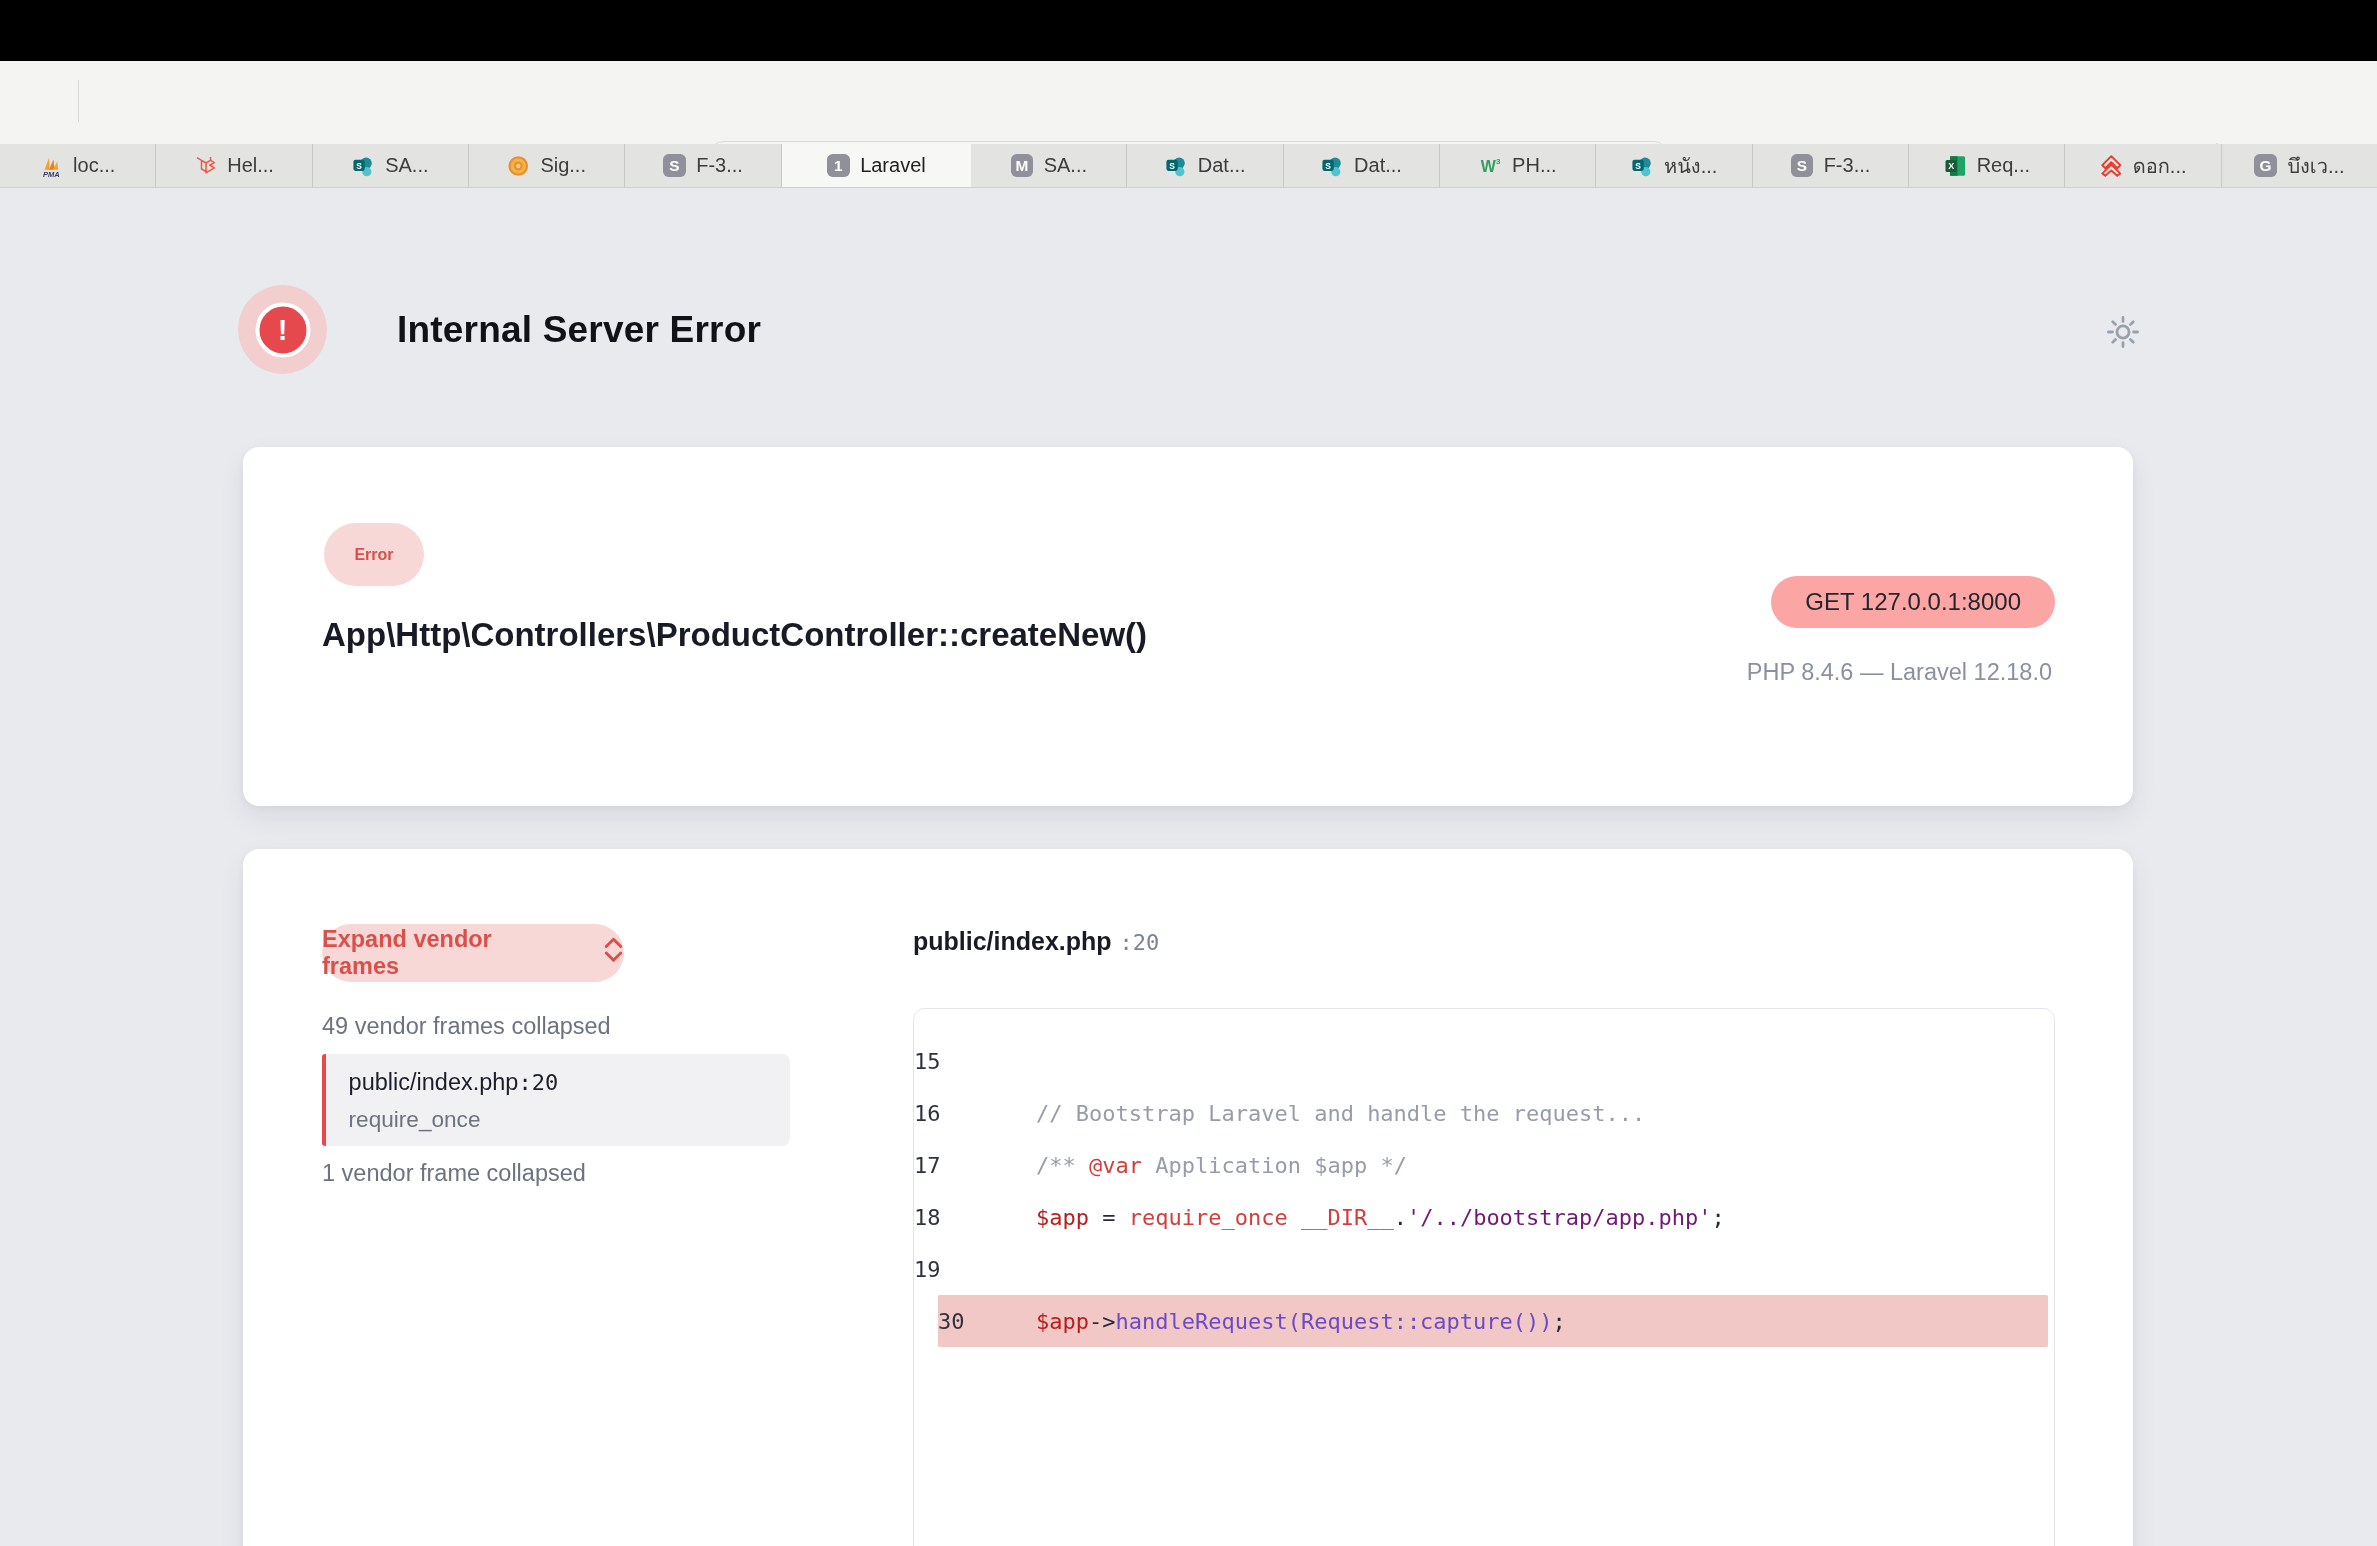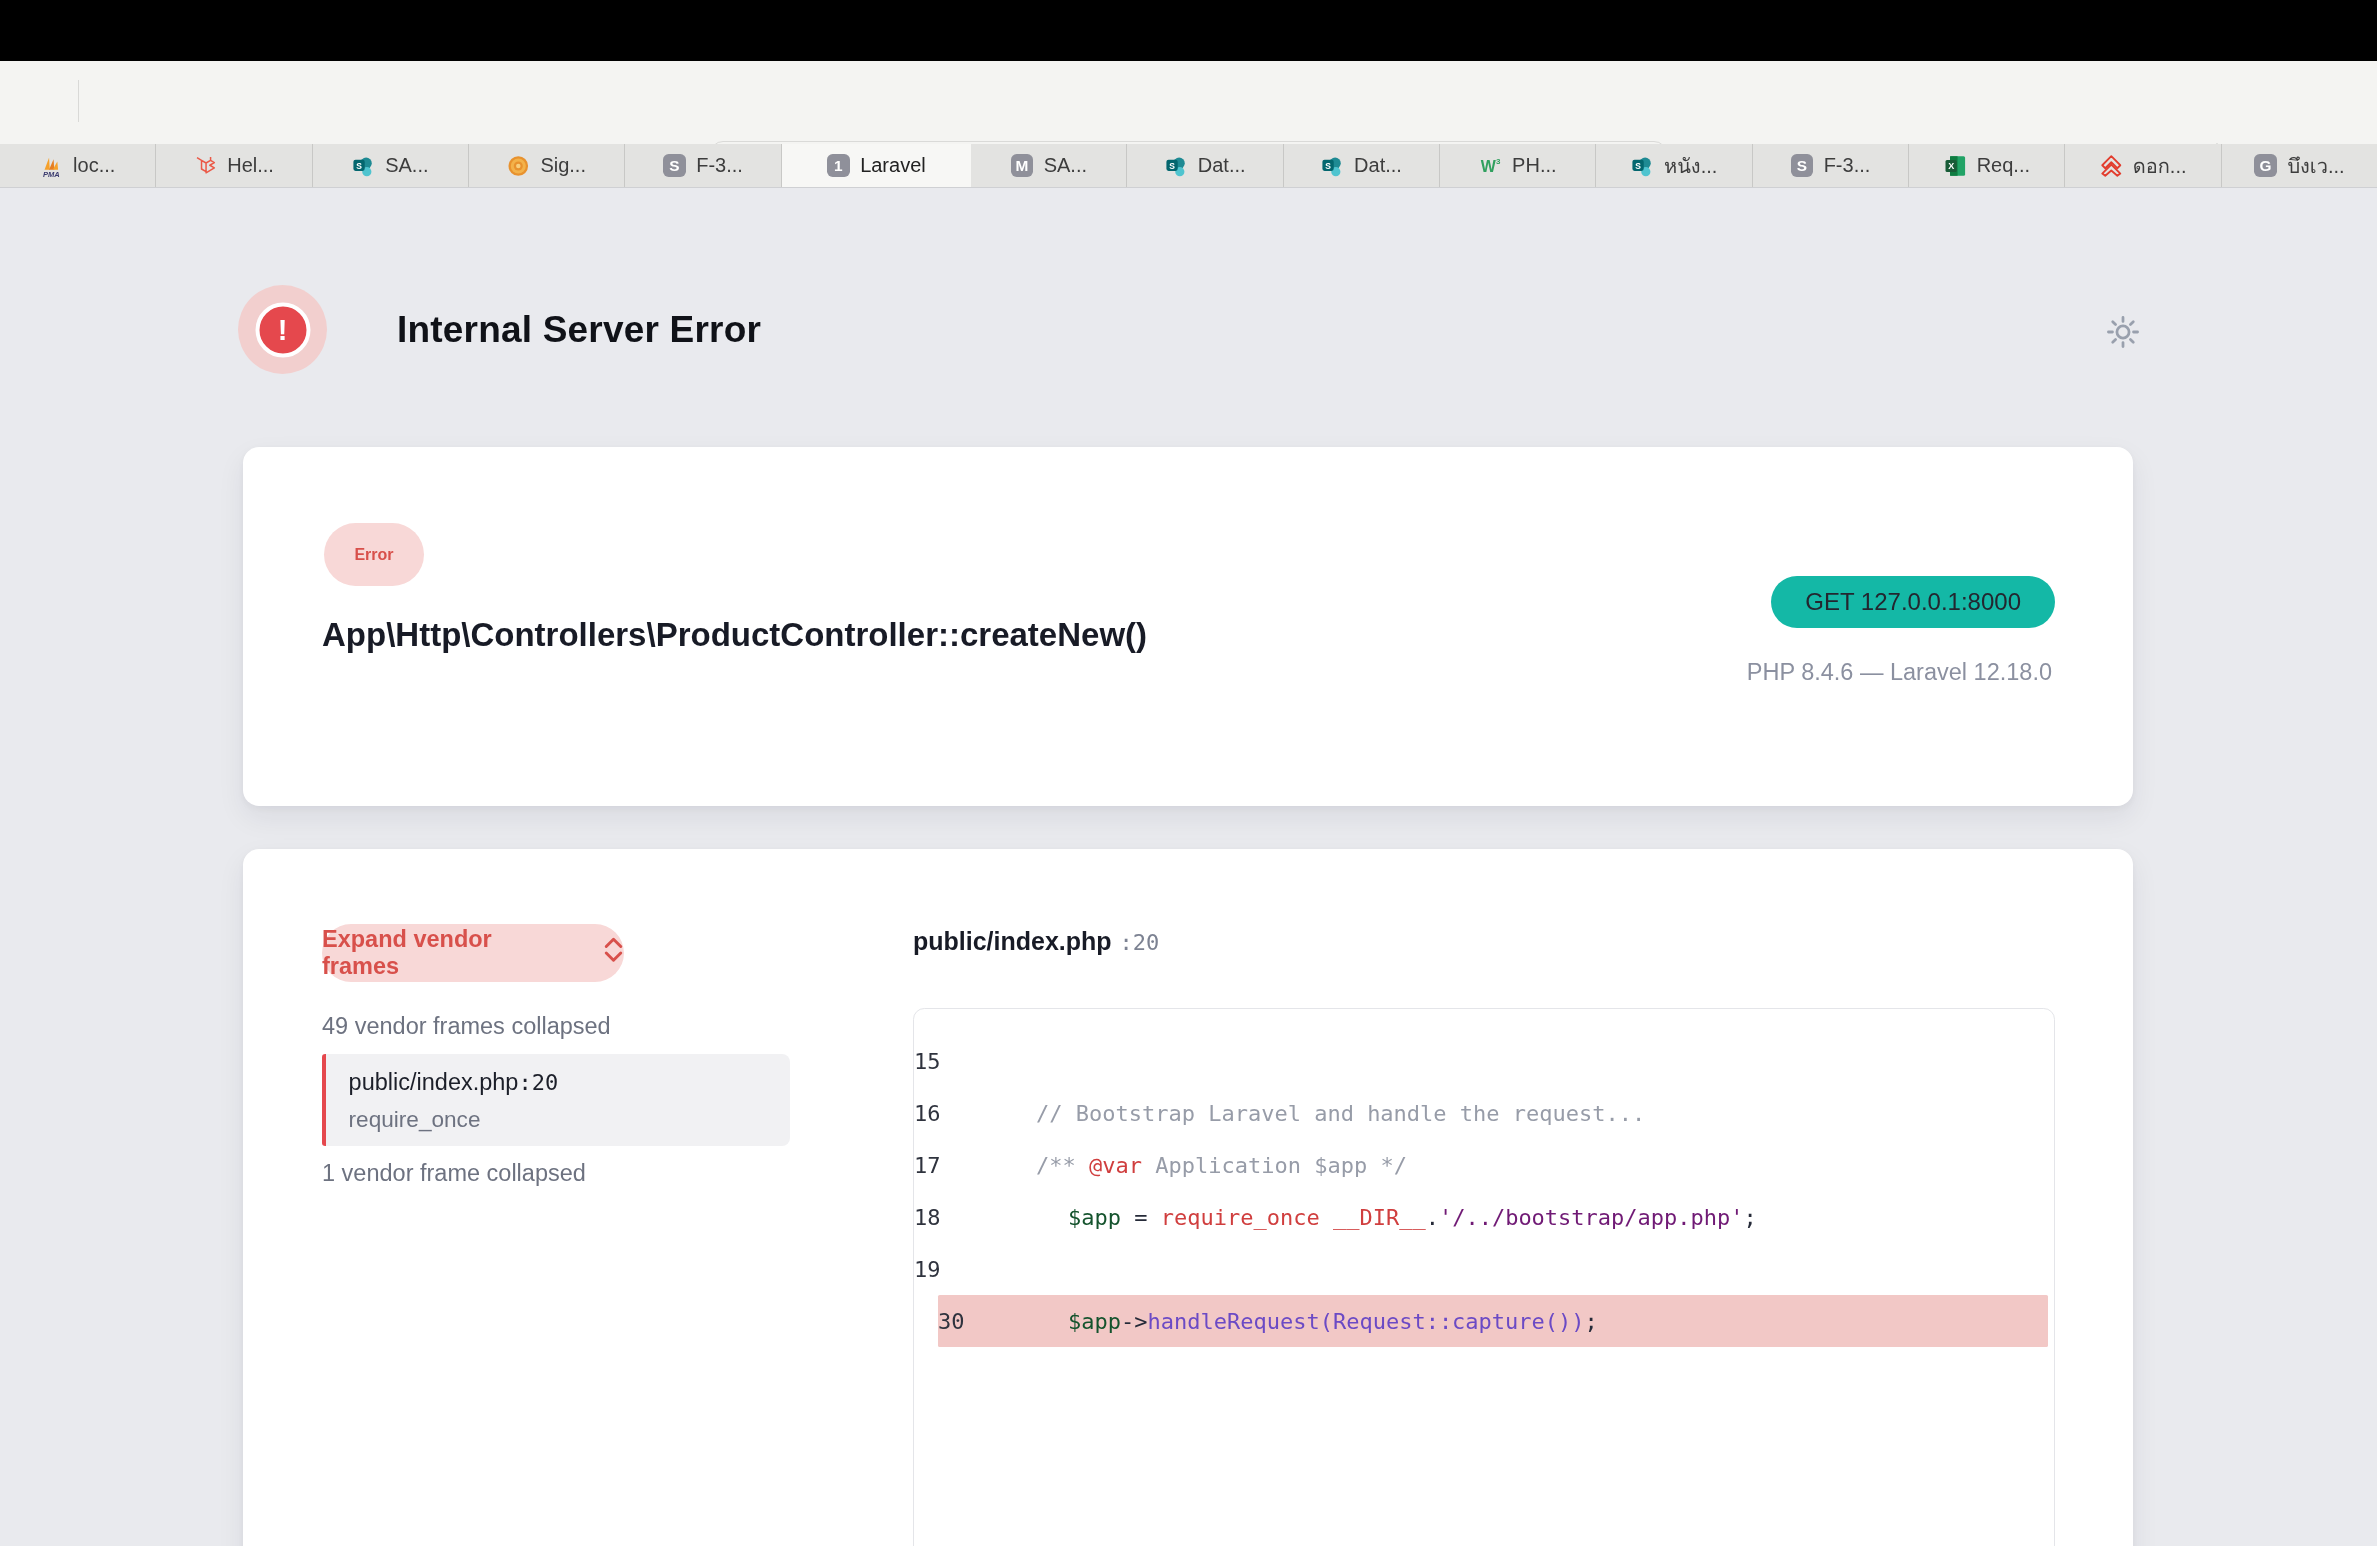--- a/index.html
+++ b/index.html
@@ -48,21 +48,21 @@
   .card{position:absolute;left:243px;width:1890px;background:#fff;border-radius:16px;
         box-shadow:0 11.3px 27.5px rgba(30,35,55,.07),0 2.4px 6.5px rgba(30,35,55,.04);}
   .card1{top:447px;height:359px;}
   .card2{top:849px;height:728px;}
 
   .pill{display:inline-flex;align-items:center;justify-content:center;border-radius:808px;}
   .error-pill{position:absolute;left:81px;top:76px;width:100px;height:63px;
         background:var(--badge-pink);color:var(--accent-red-text);font-size:16px;font-weight:600;}
   .message{position:absolute;left:79px;top:162px;font-size:33px;font-weight:600;color:#181b26;line-height:52px;}
   .get-pill{position:absolute;right:78px;top:129px;height:52px;padding:0 34px;
-        background:#14b8a6;color:#23262f;font-size:24px;font-weight:500;}
+        background:#fca5a5;color:#23262f;font-size:24px;font-weight:500;}
   .versions{position:absolute;right:81px;top:212px;font-size:23.5px;color:#8b90a0;}
 
   
   .expand-btn{position:absolute;left:79px;top:75px;width:302px;height:58px;gap:28px;
         background:var(--badge-pink);color:var(--accent-red-text);font-size:23.5px;font-weight:600;cursor:pointer;}
   .collapsed-lbl{position:absolute;left:79px;font-size:23.5px;color:#6d7280;}
   .c-top{top:164px;}
   .c-bottom{top:311px;}
   .frame-item{position:absolute;left:79px;top:205px;width:468px;height:92px;background:#f1f1f3;
         border-left:4px solid var(--accent-red);border-radius:3.2px 8px 8px 3.2px;box-sizing:border-box;
@@ -75,21 +75,21 @@
   .code-head .f{font-size:25px;font-weight:600;color:#181b26;}
   .code-head .n{font-family:"DejaVu Sans Mono",monospace;font-size:22px;color:#7c8292;}
 
   .code-panel{position:absolute;left:670px;top:159px;width:1142px;height:568px;background:#fff;
         border:1.6px solid #e4e5e9;border-radius:11.3px;box-sizing:border-box;padding-top:26px;overflow:hidden;}
   .code-row{height:52px;display:flex;align-items:center;font-family:"DejaVu Sans Mono",monospace;font-size:22px;}
   .code-row .no{width:89px;text-align:left;color:#2f333e;flex:0 0 auto;}
   .code-row .src{margin-left:33px;white-space:pre;}
   .code-row.hl{background:var(--highlight-pink);margin:0 6.5px 0 24px;border-radius:1.6px;}
   .code-row.hl .no{width:65px;}
-  .tok-comment{color:#979ca8;} .tok-red{color:#d03e3e;} .tok-blue{color:#14532d;margin-left:32px;}
+  .tok-comment{color:#979ca8;} .tok-red{color:#d03e3e;} .tok-blue{color:#b91c1c;}
   .tok-navy{color:#701a75;text-align:center;} .tok-purple{color:#6b4ac5;} .tok-plain{color:#252a38;}
 </style>
 </head>
 <body>
 
 <div class="screen" style="--accent-red: #e5484d; --accent-red-text: #d8504b; --badge-pink: #f8d8d7; --highlight-pink: #f2c8c6;">
 
   <div class="topbar"></div>
 
   <div class="toolbar">

